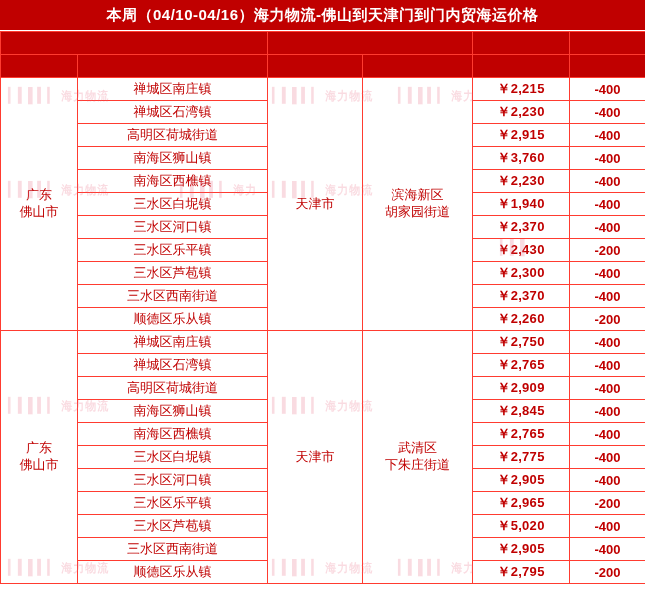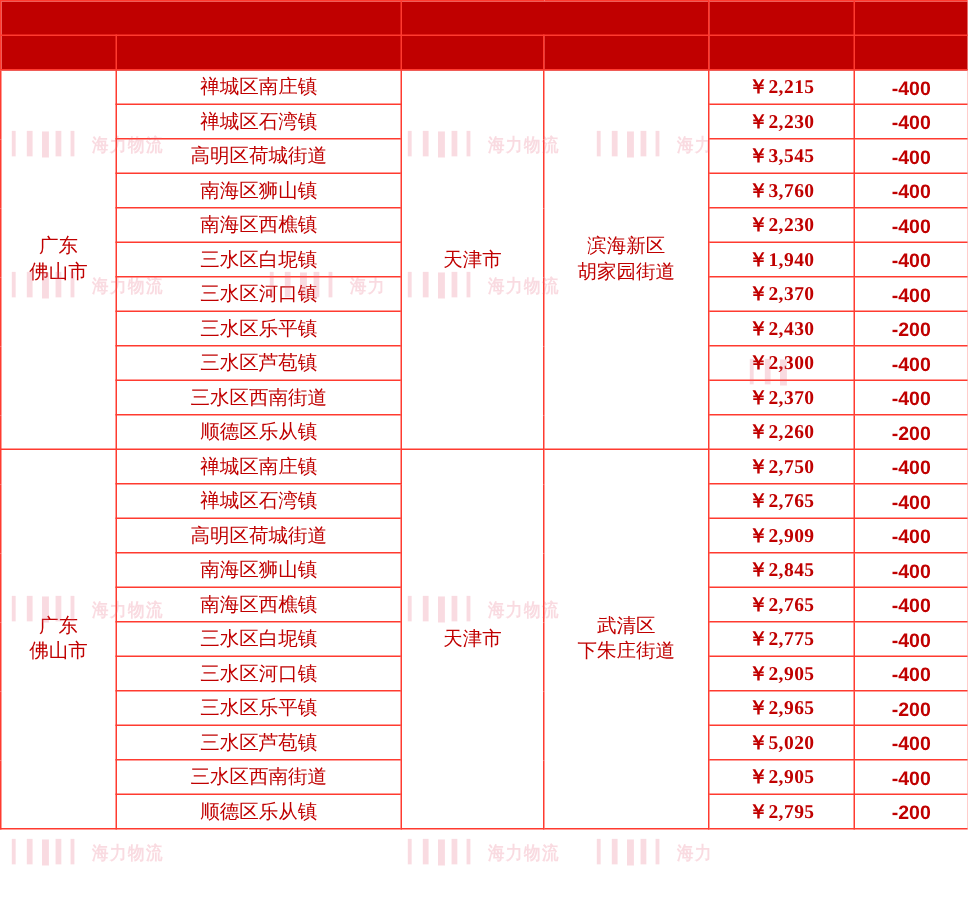--- a/index.html
+++ b/index.html
@@ -75,21 +75,20 @@
   }
   .cell-town {
     color: #c00000;
     margin-top: 43px;
   }
   .cell-price {
     color: #c00000;
     font-weight: bold;
     font-size: 13.5px;
     letter-spacing: 0.3px;
-    font-family: Liberation Serif, serif;
   }
   .cell-delta {
     color: #178a3a;
     font-weight: bold;
     font-size: 13px;
     margin-top: 26px;
   }
   .grp-sep td {
     border-top: 2px solid #ff3b30;
   }
@@ -117,20 +116,21 @@
     display: inline-block;
     letter-spacing: 0px;
     font-size: 13px;
   }
 </style>
 </head>
 <body>
 
 <div class="sheet">
 
+  <div class="title-bar">本周（04/10-04/16）海力物流-佛山到天津门到门内贸海运价格</div>
 
   <table class="price">
     <colgroup>
       <col class="c-origin-city">
       <col class="c-origin-town">
       <col class="c-dest-city">
       <col class="c-dest-area">
       <col class="c-price">
       <col class="c-delta">
     </colgroup>
@@ -159,21 +159,21 @@
           <td class="cell-price">￥2,215</td>
           <td class="cell-delta">-400</td>
         </tr>
         <tr>
           <td class="cell-town">禅城区石湾镇</td>
           <td class="cell-price">￥2,230</td>
           <td class="cell-delta">-400</td>
         </tr>
         <tr>
           <td class="cell-town">高明区荷城街道</td>
-          <td class="cell-price">￥3,545</td>
+          <td class="cell-price">￥2,915</td>
           <td class="cell-delta">-400</td>
         </tr>
         <tr>
           <td class="cell-town">南海区狮山镇</td>
           <td class="cell-price">￥3,760</td>
           <td class="cell-delta">-400</td>
         </tr>
         <tr>
           <td class="cell-town">南海区西樵镇</td>
           <td class="cell-price">￥2,230</td>

